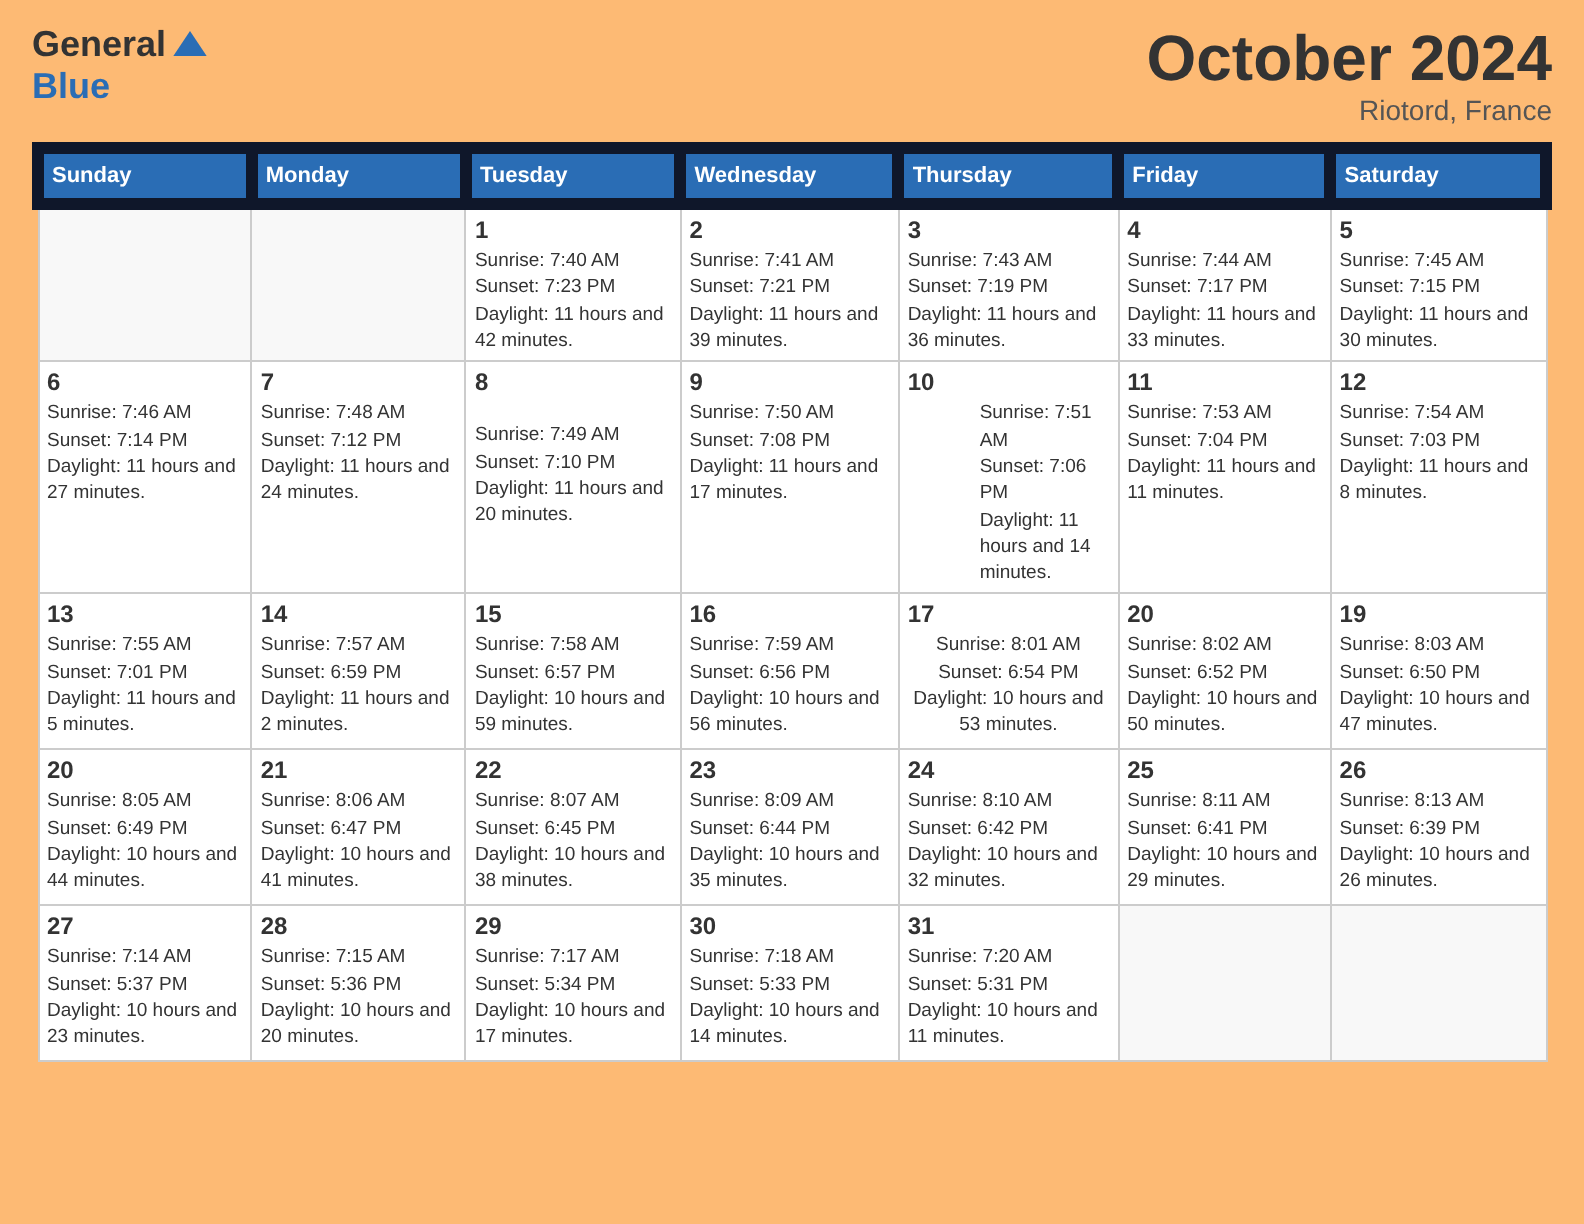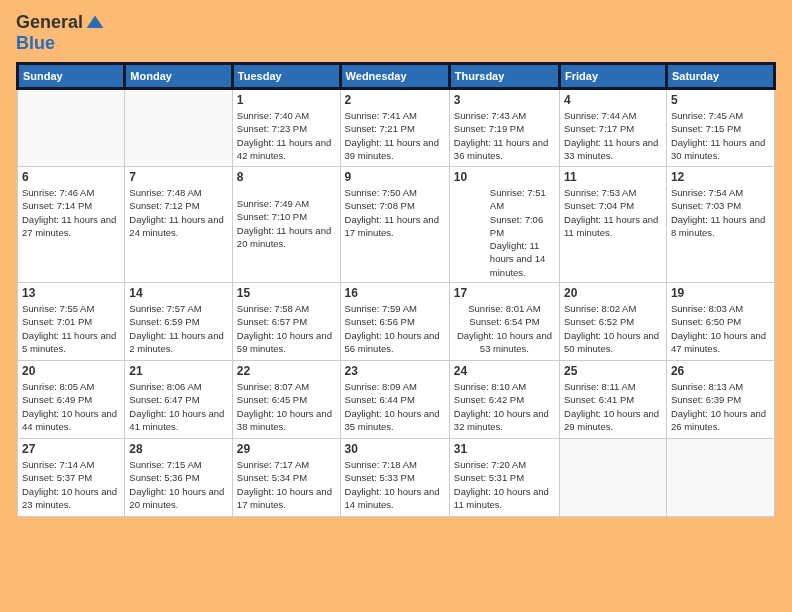--- a/index.html
+++ b/index.html
@@ -64,21 +64,21 @@
       border-collapse: collapse;
       font-size: 10px;
     }
     .calendar th {
       background: #2a6db5;
       color: #fff;
       padding: 5px 4px;
       text-align: left;
       font-size: 11px;
       font-weight: bold;
-      border: 3px solid #0f172a;
+      border: 6px solid #0f172a;
     }
     .calendar td {
       border: 1px solid #ccc;
       vertical-align: top;
       padding: 3px 4px;
       width: 113px;
       height: 78px;
       background: #fff;
     }
     .calendar td.empty {
@@ -104,20 +104,24 @@
   <div class="header">
     <div class="logo">
       <div class="logo-text">
         <span class="logo-general">General</span>
         <svg class="logo-icon" viewBox="0 0 24 24">
           <polygon points="12,3 22,18 2,18" fill="#2a6db5"></polygon>
         </svg>
       </div>
       <span class="logo-blue">Blue</span>
     </div>
+    <div class="title-block">
+      <div class="month-title">October 2024</div>
+      <div class="location">Riotord, France</div>
+    </div>
   </div>
 
   <table class="calendar">
     <thead>
       <tr>
       <th>Sunday</th>
           <th>Monday</th>
           <th>Tuesday</th>
           <th>Wednesday</th>
           <th>Thursday</th>

